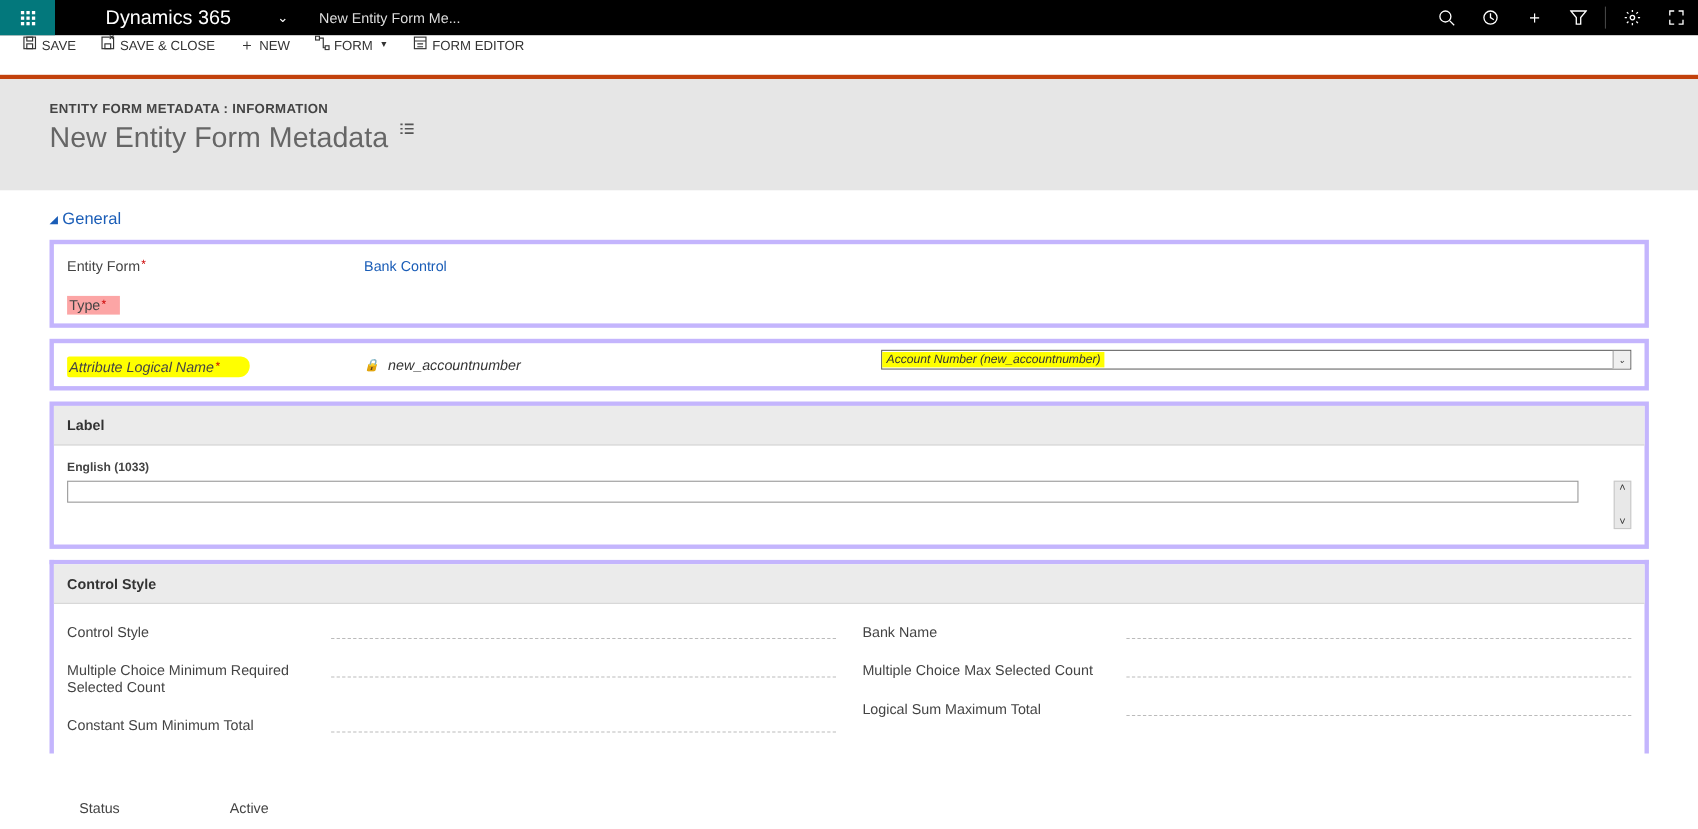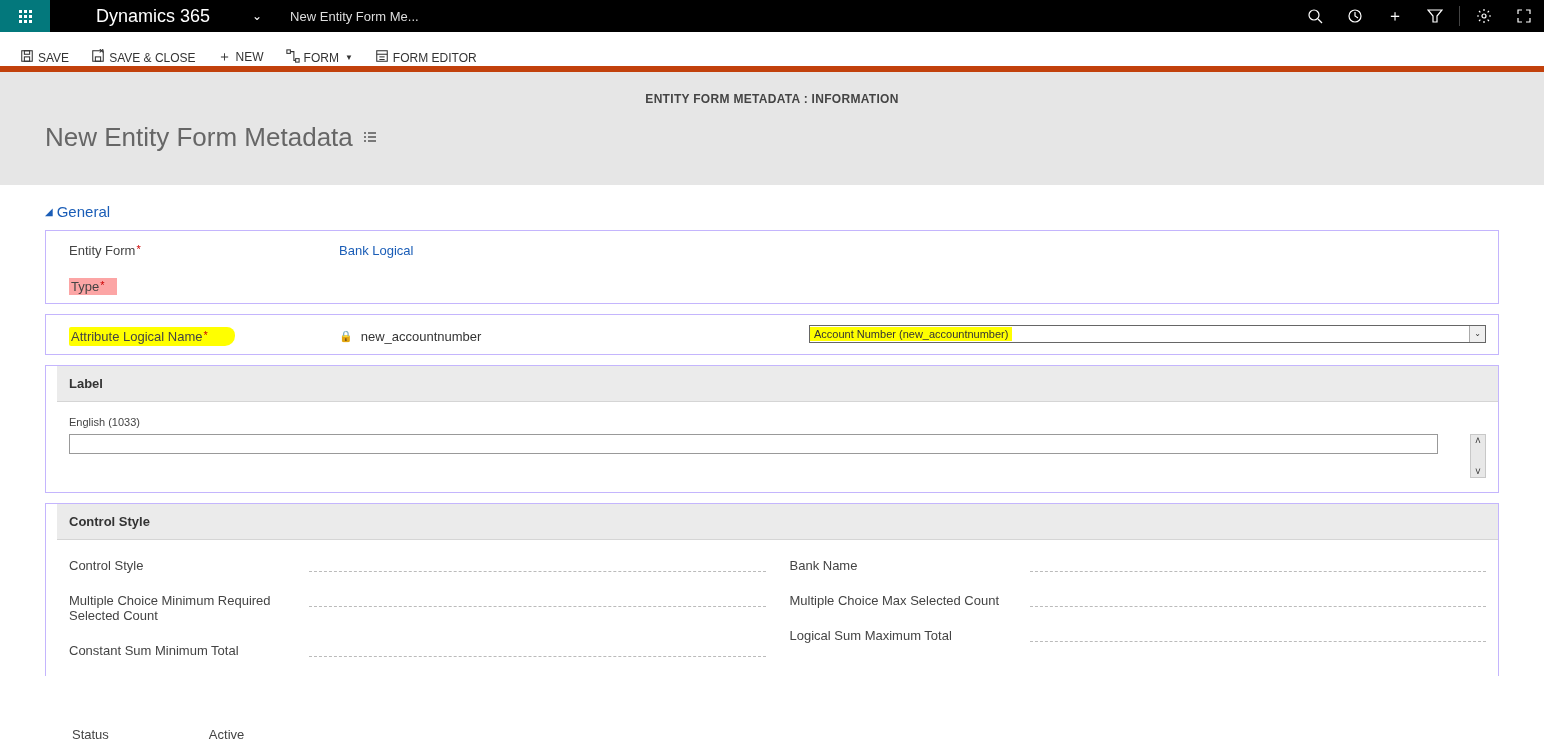--- a/index.html
+++ b/index.html
@@ -11,56 +11,56 @@
 .waffle-grid { display: grid; grid-template-columns: repeat(3,3px); grid-template-rows: repeat(3,3px); gap: 2px; }
 .waffle-grid span { background: #fff; width: 3px; height: 3px; }
 .app-title { font-size: 18px; font-weight: 400; margin-left: 18px; }
 .chevron { margin-left: 14px; font-size: 12px; }
 .breadcrumb-text { font-size: 13px; color: #ddd; }
 .top-right { margin-left: auto; display: flex; align-items: center; height: 32px; }
 .top-icon { width: 40px; height: 32px; display: flex; align-items: center; justify-content: center; color: #fff; font-size: 16px; }
 .top-divider { width: 1px; height: 20px; background: #444; margin: 0 4px; }
 
 
-.cmdbar { height: 40px; border-bottom: 6px solid #c2410c; display: flex; align-items: flex-end; padding-left: 20px; gap: 22px; font-size: 12px; color: #333; }
+.cmdbar { height: 40px; border-bottom: 4px solid #c2410c; display: flex; align-items: flex-start; padding-left: 20px; gap: 22px; font-size: 12px; color: #333; }
 .cmdbtn { display: flex; align-items: center; gap: 4px; cursor: pointer; }
 .cmd-icon { font-size: 14px; }
 .cmdbtn .caret { font-size: 8px; margin-left: 2px; }
 
 
 .header-area { background: #e6e6e6; padding: 20px 45px 32px 45px; }
-.header-line1 { font-size: 12px; font-weight: 700; color: #444; text-transform: uppercase; letter-spacing: 0.3px; text-align: center; }
-.header-line2 { font-size: 26px; font-weight: 300; color: #666; margin-top: 16px; display: flex; align-items: center; gap: 10px; }
+.header-line1 { font-size: 12px; font-weight: 700; color: #444; text-transform: uppercase; letter-spacing: 0.3px; }
+.header-line2 { font-size: 26px; font-weight: 300; color: #666; margin-top: 4px; display: flex; gap: 10px; }
 .header-line2 .menuicon { font-size: 14px; color: #555; }
 
 
 .form-body { padding: 18px 45px; position: relative; }
 .section-title { color: #1a5db7; font-size: 15px; margin-bottom: 10px; display: flex; align-items: center; gap: 4px; }
 .section-title .col { font-size: 10px; }
 
-.panel { border: 1px solid #c4b5fd; background: #fff; margin-bottom: 10px; padding-left: 11px; }
+.panel { border: 4px solid #c4b5fd; background: #fff; margin-bottom: 10px; }
 
 .row { display: flex; align-items: flex-start; padding: 8px 12px; }
 .row .lbl { width: 270px; padding-top: 4px; font-size: 13px; color: #444; position: relative; }
 .row .lbl .req { color: #c00; font-size: 11px; position: relative; top: -2px; margin-left: 1px; }
 .row .val { flex: 1; padding-top: 4px; font-size: 13px; display: flex; align-items: center; gap: 8px; }
 .row .val a { color: #1a5db7; text-decoration: none; }
 .highlight { background: #fca5a5; padding: 1px 2px; display: inline-block; }
 .hl-rough { background: #ffff00; padding: 2px 6px 2px 2px; border-radius: 2px 8px 10px 2px; display: inline-block; }
 .lock-icon { font-size: 11px; color: #555; }
 
 .combo-wrap { flex: 1; display: flex; align-items: center; margin-top: -2px; }
 .combo { border: 1px solid #666; background: #fff; font-size: 11px; height: 18px; display: flex; align-items: center; flex: 1; position: relative; }
 .combo .combo-text { background: #ffff00; padding: 1px 4px; flex: 0 0 auto; }
 .combo .combo-btn { position: absolute; right: 0; top: 0; bottom: 0; width: 16px; background: #efefef; border-left: 1px solid #aaa; display: flex; align-items: center; justify-content: center; font-size: 8px; }
 
 .section-head { background: #ebebeb; border-bottom: 1px solid #d5d5d5; padding: 10px 12px; font-size: 13px; font-weight: 700; color: #333; }
 
 .subpanel-body { padding: 14px 12px; }
-.eng-label { font-size: 11px; font-weight: 400; color: #444; margin-bottom: 6px; }
+.eng-label { font-size: 11px; font-weight: 700; color: #444; margin-bottom: 6px; }
 .eng-input-wrap { display: flex; gap: 32px; }
 .eng-input { flex: 1; height: 20px; border: 1px solid #999; background: #fff; resize: none; }
 .scroll-arrows { width: 16px; display: flex; flex-direction: column; align-items: center; justify-content: center; background: #e8e8e8; color: #333; font-size: 10px; height: 44px; gap: 20px; border: 1px solid #c8c8c8; }
 
 .two-col { display: flex; }
 .two-col .col { flex: 1; padding: 8px 12px; }
 .field-row { display: flex; align-items: flex-start; padding: 10px 0; }
 .field-row .flbl { width: 240px; font-size: 13px; color: #444; padding-right: 8px; }
 .field-row .fval { flex: 1; border-bottom: 1px dashed #bbb; height: 14px; }
 
@@ -194,30 +194,30 @@
 
   <div class="section-title">
     <span class="col">◢</span>
     <span>General</span>
   </div>
 
   <div class="panel">
     <div class="row">
       <div class="lbl"><span>Entity Form</span><span class="req">*</span></div>
       <div class="val">
-          <a href="#">Bank Logical</a>
+          <a href="#">Bank Control</a>
         </div>
     </div>
     <div class="row">
       <div class="lbl"><span class="highlight"><span>Type</span><span class="req">*</span>&nbsp;&nbsp;&nbsp;</span></div>
     </div>
   </div>
 
   <div class="panel">
-    <div class="row" style="align-items:center;">
+    <div class="row" style="font-style:italic;">
       <div class="lbl"><span class="hl-rough"><span>Attribute Logical Name</span><span class="req">*</span>&nbsp;&nbsp;&nbsp;&nbsp;&nbsp;&nbsp;</span></div>
       <div class="val" style="flex:0 0 470px;">
         <span class="lock-icon">🔒</span>
         <span>new_accountnumber</span>
       </div>
       <div class="combo-wrap">
         <div class="combo">
           <span class="combo-text">Account Number (new_accountnumber)</span>
           <span class="combo-btn">⌄</span>
         </div>

